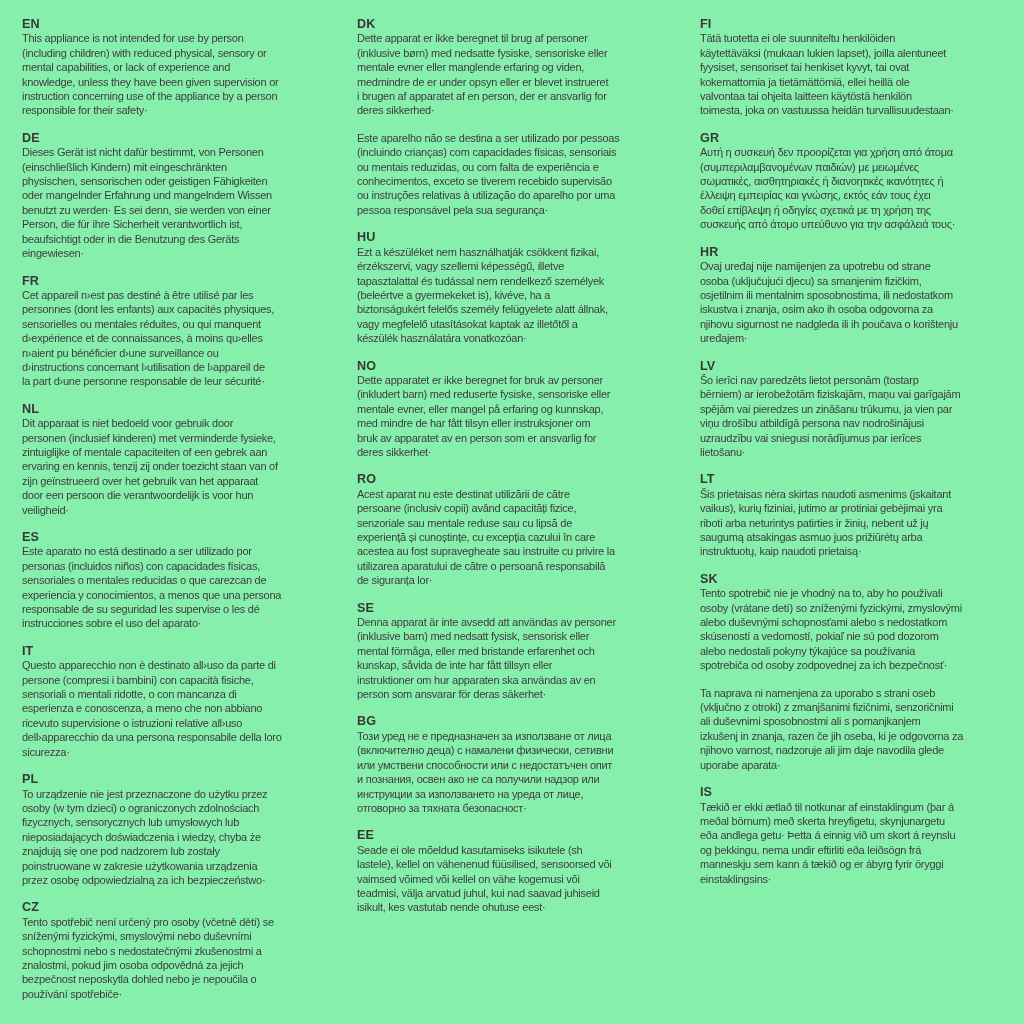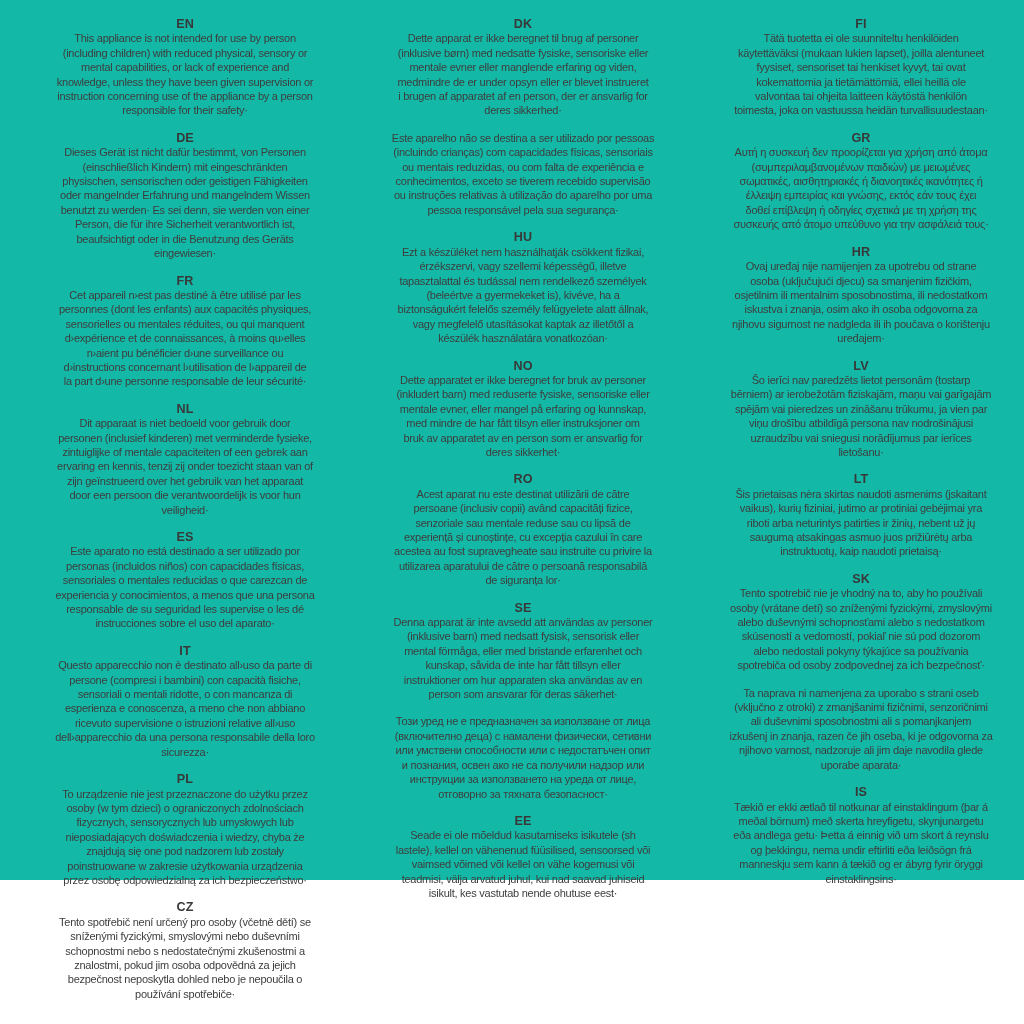--- a/index.html
+++ b/index.html
@@ -10,23 +10,22 @@
   body {
     width: 1024px;
     height: 1024px;
     overflow: hidden;
     font-family: "Liberation Sans", sans-serif;
     color: #3d3d3d;
   }
   .page {
     position: relative;
     width: 1024px;
-    height: 880px;
-    background: #14b8a6;
-    text-align: center;
+    height: 1024px;
+    background: #86efac;
   }
   .col {
     position: absolute;
     top: 17px;
   }
   .col-1 { left: 22px;  width: 326px; }
   .col-2 { left: 357px; width: 332px; }
   .col-3 { left: 700px; width: 322px; }
   .lang-section {
     margin-bottom: 13px;
@@ -182,20 +181,21 @@
     <div class="lang-section">
       <div class="lang-code">SE</div>
       <div class="lang-text">Denna apparat är inte avsedd att användas av personer
 (inklusive barn) med nedsatt fysisk, sensorisk eller
 mental förmåga, eller med bristande erfarenhet och
 kunskap, såvida de inte har fått tillsyn eller
 instruktioner om hur apparaten ska användas av en
 person som ansvarar för deras säkerhet·</div>
     </div>
     <div class="lang-section">
+      <div class="lang-code">BG</div>
       <div class="lang-text">Този уред не е предназначен за използване от лица
 (включително деца) с намалени физически, сетивни
 или умствени способности или с недостатъчен опит
 и познания, освен ако не са получили надзор или
 инструкции за използването на уреда от лице,
 отговорно за тяхната безопасност·</div>
     </div>
     <div class="lang-section">
       <div class="lang-code">EE</div>
       <div class="lang-text">Seade ei ole mõeldud kasutamiseks isikutele (sh

